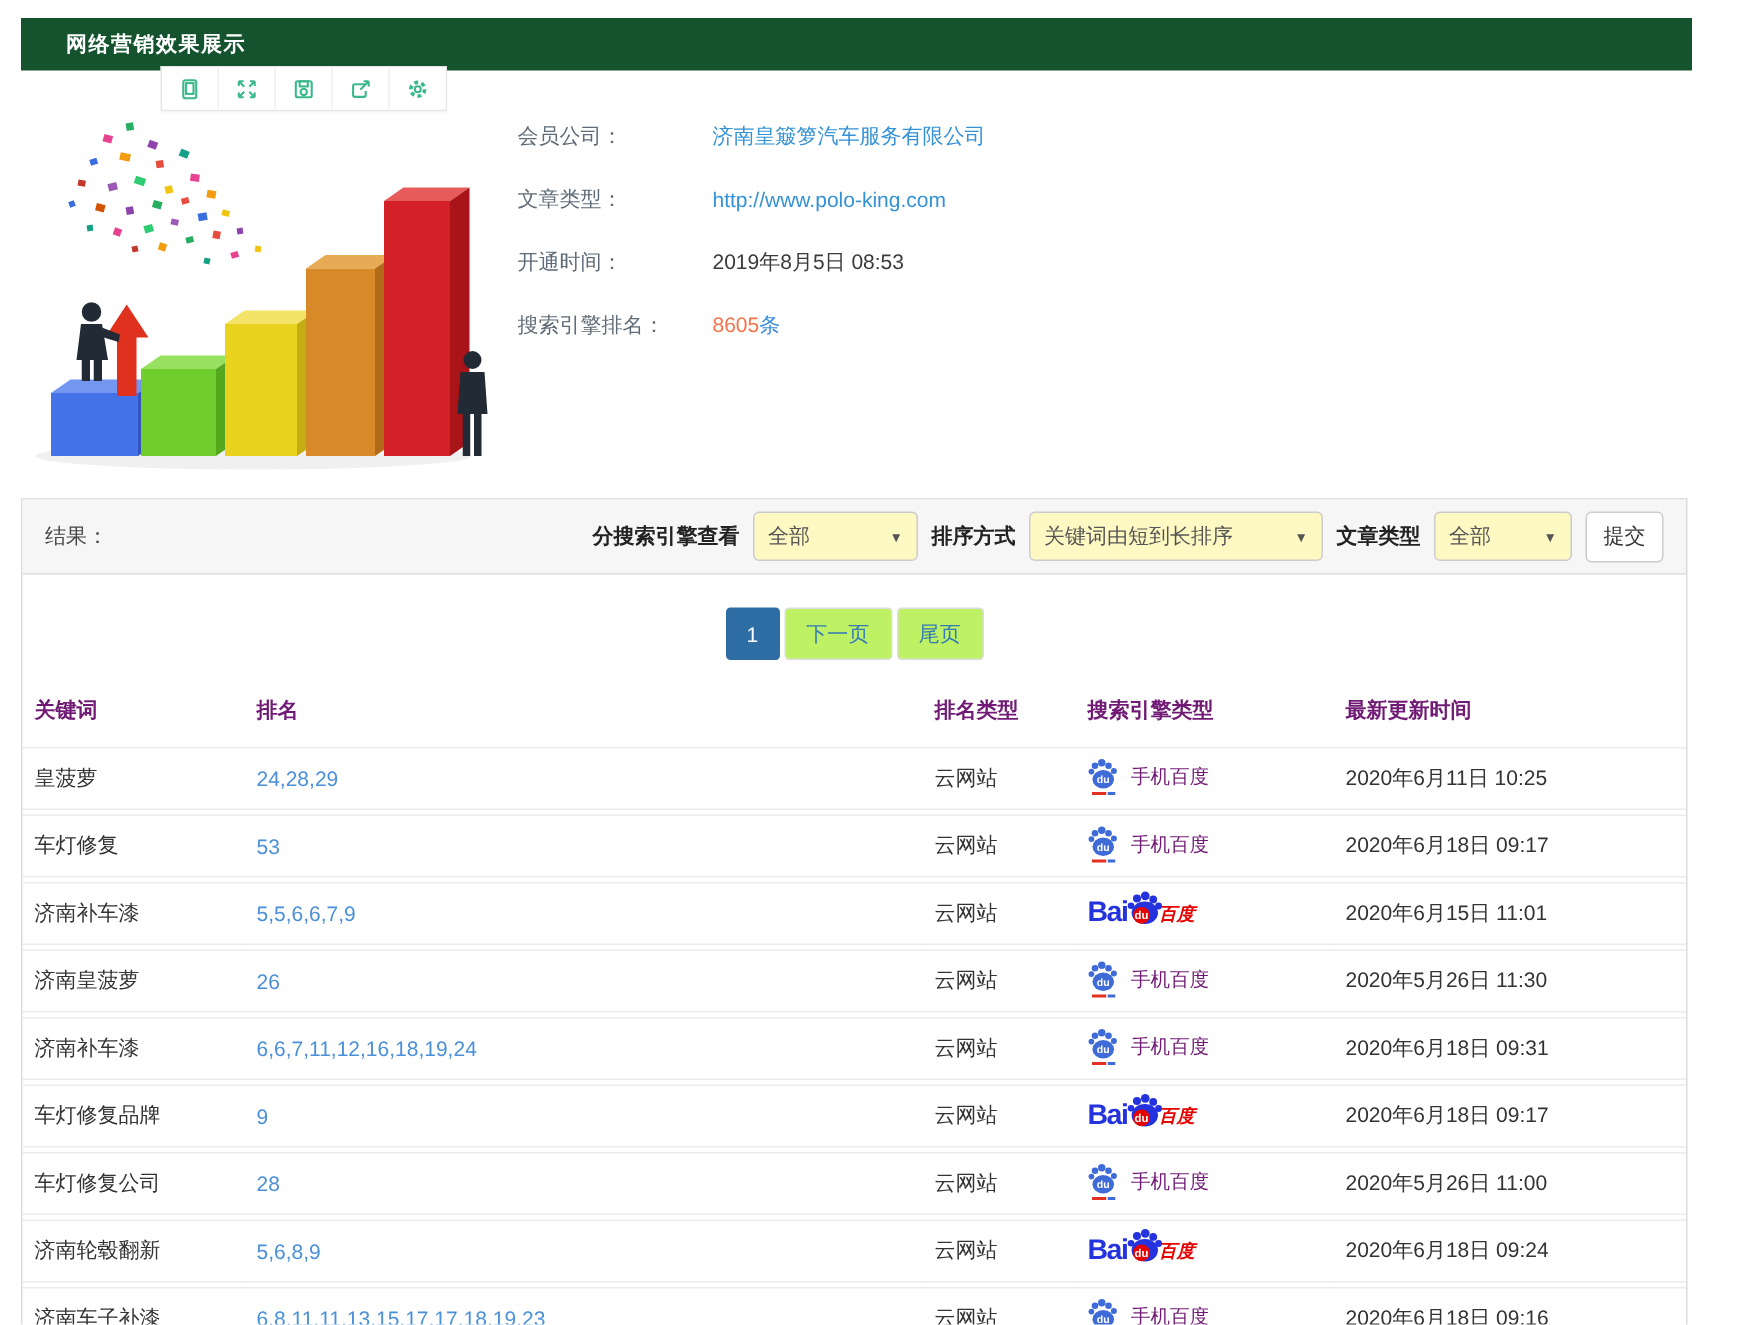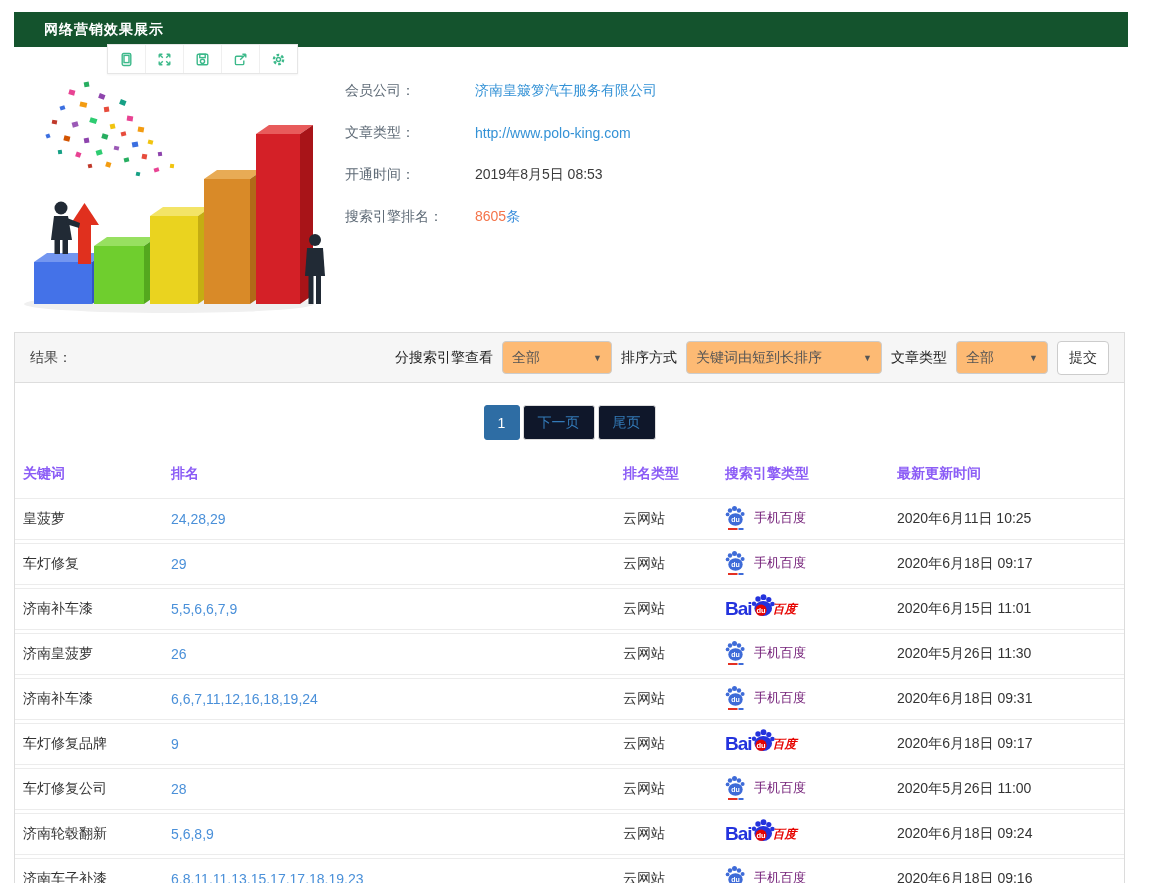--- a/index.html
+++ b/index.html
@@ -39,46 +39,46 @@
   .panel{
     position:absolute;left:14px;top:332px;width:1111px;height:560px;
     border:1px solid #dcdcdc;background:#fff;box-sizing:border-box;
   }
   .panel-head{
     height:50px;background:#f6f6f6;border-bottom:1px solid #ddd;
     display:flex;align-items:center;padding:0 15px;box-sizing:border-box;
   }
   .panel-head .result-lbl{color:#444;}
   .filters{margin-left:auto;display:flex;align-items:center;gap:9px;}
-  .filters .flbl{font-weight:normal;color:#222;}
+  .filters .flbl{font-weight:bold;color:#222;}
   .sel{
-    height:33px;background:#fdba74;border:1px solid #ccc;border-radius:4px;
+    height:33px;background:#fef9c3;border:1px solid #ccc;border-radius:4px;
     display:flex;align-items:center;padding:0 9px;color:#555;cursor:pointer;
     box-sizing:border-box;
   }
   .sel .caret{margin-left:auto;font-size:9px;color:#555;padding-left:8px;}
   .sel.w-engine{width:110px;}
   .sel.w-sort{width:196px;justify-content:space-between;}
   .sel.w-article{width:92px;}
   .submit-btn{
     height:34px;width:52px;background:#fff;border:1px solid #ccc;border-radius:4px;
     font-size:14px;color:#333;cursor:pointer;font-family:inherit;
   }
   
   .pagination{margin-top:22px;display:flex;justify-content:center;gap:3px;}
   .page{
     min-width:36px;height:35px;display:flex;align-items:center;justify-content:center;
-    border:1px solid #ddd;border-radius:3px;color:#337ab7;background:#0f172a;
+    border:1px solid #ddd;border-radius:3px;color:#337ab7;background:#bef264;
     padding:16px 14px;box-sizing:border-box;cursor:pointer;
   }
   .page.active{background:#2e6da4;border-color:#2e6da4;color:#fff;padding:0;cursor:default;}
   
   table.kw{width:100%;border-collapse:separate;border-spacing:0 3px;margin-top:14px;}
   table.kw th{
-    text-align:left;font-size:14px;color:#8b5cf6;font-weight:bold;
+    text-align:left;font-size:14px;color:#701a75;font-weight:bold;
     padding:8px 0 12px 8px;
   }
   table.kw td{
     height:40px;border-top:1px solid #ececec;border-bottom:1px solid #ececec;
     padding:0 0 0 8px;vertical-align:middle;
   }
   .c-keyword{color:#333;}
   .ranks-link{color:#4a90d9;cursor:pointer;}
   .c-type{color:#333;}
   .c-time{color:#333;}
@@ -300,21 +300,21 @@
         </svg>
         <span class="eng-m-label">手机百度</span>
       </span>
       
     </td>
     <td class="c-time"><span>2020年6月11日 10:25</span></td>
   </tr>
 
   <tr>
     <td class="c-keyword"><span>车灯修复</span></td>
-    <td><span class="ranks-link">29</span></td>
+    <td><span class="ranks-link">53</span></td>
     <td class="c-type"><span>云网站</span></td>
     <td>
       <span class="eng eng-mobile">
         <svg width="22" height="26" viewBox="0 0 22 26">
           <g fill="#3e6bd8">
             <circle cx="5" cy="5.5" r="2.2"></circle>
                   <circle cx="9.5" cy="3.5" r="2.5"></circle>
             <circle cx="14" cy="5.5" r="2.2"></circle>
                   <circle cx="17.6" cy="9" r="2"></circle>
                   <circle cx="2.6" cy="9.4" r="1.9"></circle>

